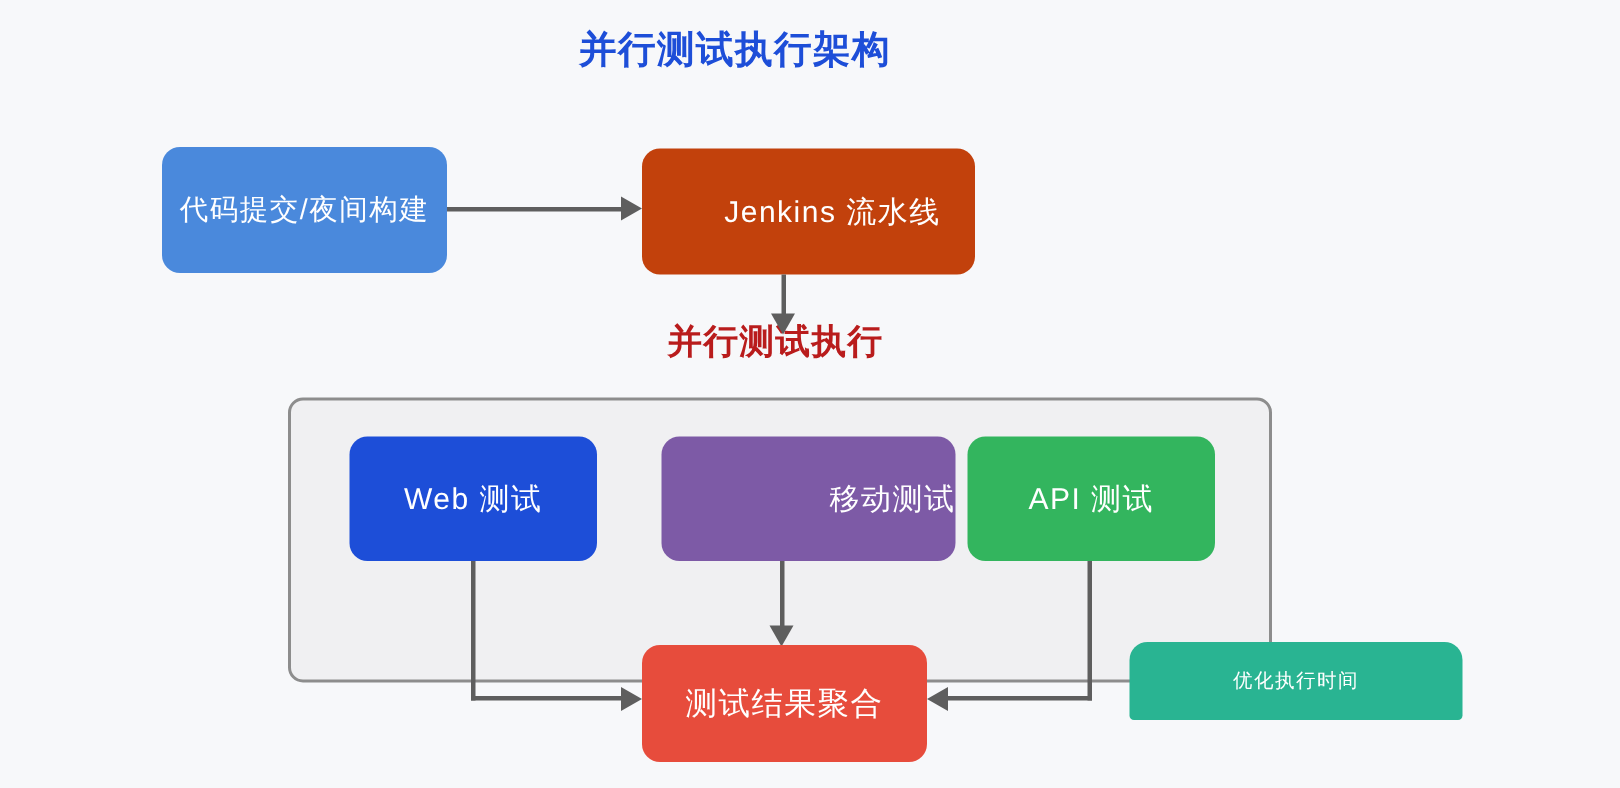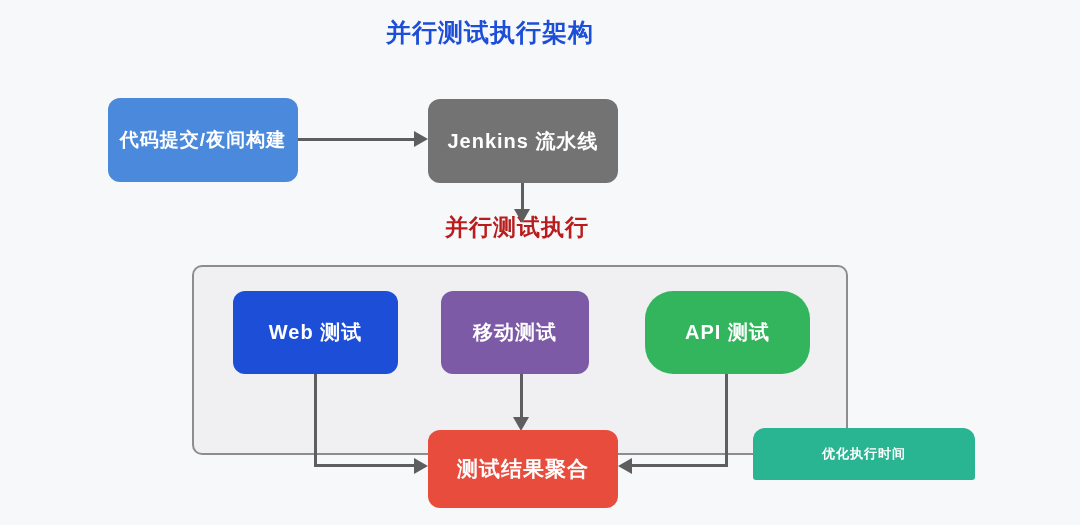--- a/index.html
+++ b/index.html
@@ -17,28 +17,28 @@
     position:absolute;
     left:490px;top:16px;
     transform:translateX(-50%);
     font-size:25px;font-weight:700;color:#1d4ed8;
     white-space:nowrap;letter-spacing:1px;
   }
   .node{
     position:absolute;
     display:flex;align-items:center;justify-content:center;
     border-radius:12px;
-    color:#ffffff;font-weight:700;font-size:20px;
+    color:#ffffff;font-weight:400;font-size:20px;
     white-space:nowrap;letter-spacing:1px;
     z-index:2;
   }
   .node-code    {left:108px;top:98px;width:190px;height:84px;font-size:19px;}
   .node-jenkins {left:428px;top:99px;width:190px;height:84px;}
   .node-web     {left:233px;top:291px;width:165px;height:83px;}
-  .node-mobile  {left:441px;top:291px;width:148px;height:83px;}
+  .node-mobile  {left:441px;top:291px;width:196px;height:83px;justify-content:flex-end;}
   .node-api     {left:645px;top:291px;width:165px;height:83px;}
   .node-result  {left:428px;top:430px;width:190px;height:78px;font-size:21px;z-index:4;align-items:center;}
   .node-optimize{left:753px;top:428px;width:222px;height:52px;font-size:13px;
                  border-radius:12px 12px 3px 3px;z-index:4;}
   .section-label{
     position:absolute;
     left:517px;top:212px;
     transform:translateX(-50%);
     font-size:23px;font-weight:700;color:#b91c1c;
     white-space:nowrap;letter-spacing:1px;
@@ -77,21 +77,21 @@
 <body>
 
 <div class="stage">
 
   <div class="diagram-title">并行测试执行架构</div>
 
   <div class="node node-code" style="background-color: rgb(74, 137, 220);">
     <span>代码提交/夜间构建</span>
   </div>
 
-  <div class="node node-jenkins" style="background-color: #737373;">
+  <div class="node node-jenkins" style="background-color: #c2410c; padding-left: 32px;">
     <span>Jenkins 流水线</span>
   </div>
 
   <div>
     <div class="edge-line e1-line"></div>
     <div class="arrow-right e1-head"></div>
   </div>
 
   <div>
     <div class="edge-line e2-line"></div>
@@ -103,21 +103,21 @@
   <div class="group-box"></div>
 
   <div class="node node-web" style="background-color: #1d4ed8;">
     <span>Web 测试</span>
   </div>
 
   <div class="node node-mobile" style="background-color: rgb(125, 90, 166);">
     <span>移动测试</span>
   </div>
 
-  <div class="node node-api" style="background-color: rgb(51, 181, 94); border-radius: 28px;">
+  <div class="node node-api" style="background-color: rgb(51, 181, 94);">
     <span>API 测试</span>
   </div>
 
   <div>
     <div class="edge-line e3-vline"></div>
     <div class="edge-line e3-hline"></div>
     <div class="arrow-right e3-head"></div>
   </div>
 
   <div>

